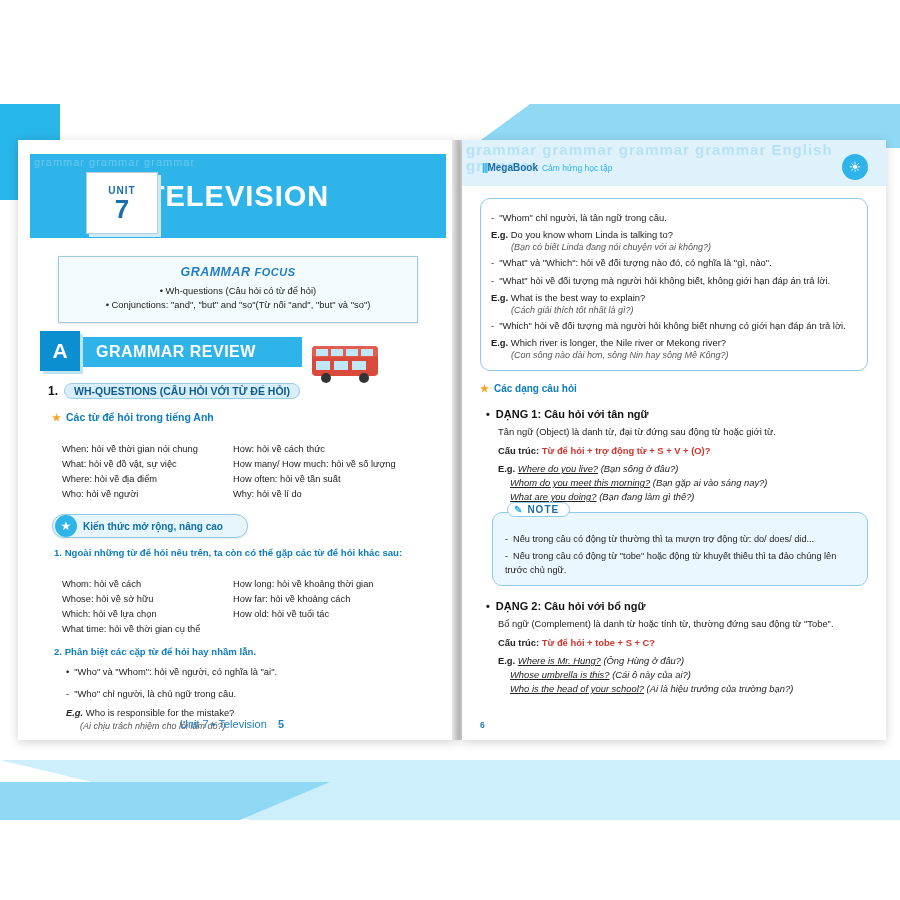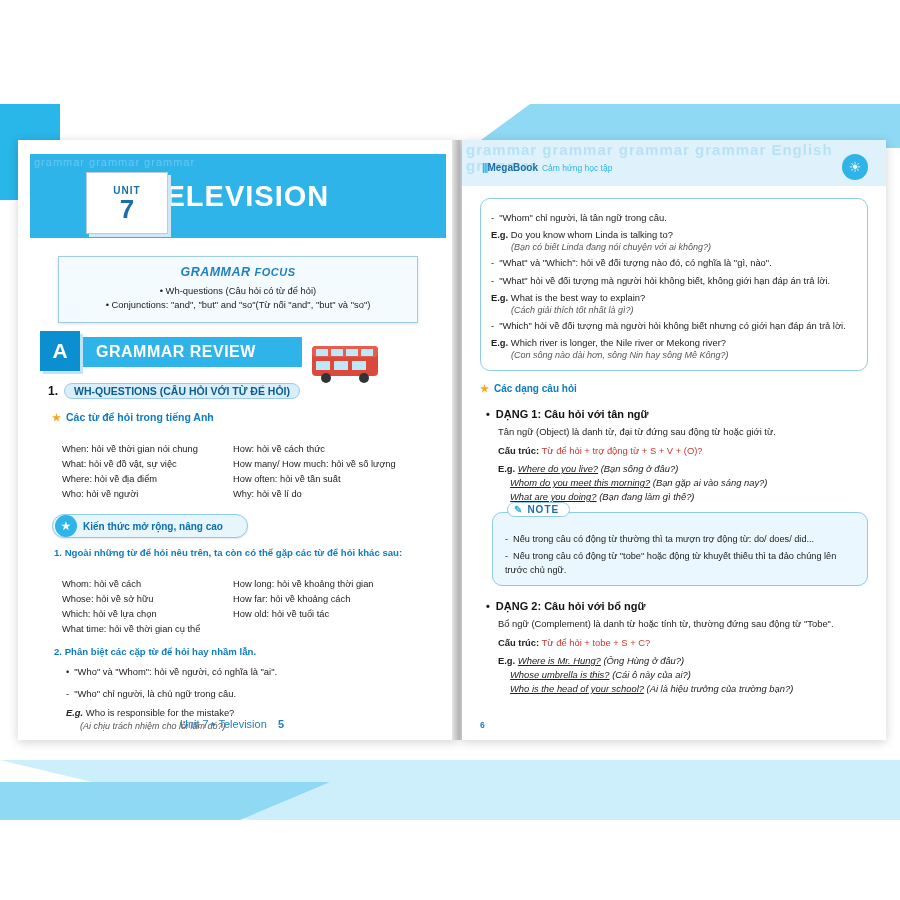--- a/index.html
+++ b/index.html
@@ -49,21 +49,21 @@
   .lp-head {
     position:relative; height:84px; margin:14px 12px 0 12px;
     background:#2fb4e9;
   }
   .lp-head .pattern {
     position:absolute; inset:0; opacity:.25;
     font-size:11px; color:#fff; overflow:hidden; line-height:13px;
     padding:2px 4px; letter-spacing:1px;border-radius:12px;
   }
   .unit-cube {
-    position:absolute; left:56px; top:18px; width:82px; height:62px;
+    position:absolute; left:56px; top:18px; width:72px; height:62px;
     background:#fff; border:1px solid #bcd; 
     box-shadow:3px 3px 0 #cfe9f7;
     display:flex; flex-direction:column; align-items:center; justify-content:center;
     z-index:3;
   }
   .unit-cube .u-word { font-size:10px; font-weight:bold; color:#1a6fa8; letter-spacing:1px;}
   .unit-cube .u-num { font-size:26px; font-weight:bold; color:#1a6fa8; line-height:1; }
   .lp-title {
     position:absolute; left:0; right:0; top:26px; text-align:center;
     font-size:29px; font-weight:bold; color:#fff; letter-spacing:1px;
@@ -177,21 +177,21 @@
 
   .r-star {
     margin:12px 0 0 18px; font-size:10px; font-weight:bold; color:#0d7cc0;
   }
   .r-star:before { content:"★"; color:#f5a623; margin-right:5px; }
   .r-dang {
     margin:14px 0 0 24px; font-size:11px; color:#111; font-weight:bold;
   }
   .r-dang:before { content:"•"; margin-right:6px; color:#111; }
   .r-ind { margin:4px 0 0 36px; font-size:9.4px; color:#222; line-height:15px; }
-  .ctruc { color:#d0352b; font-weight:normal; }
+  .ctruc { color:#d0352b; font-weight:bold; }
   .r-eg2 { margin:5px 0 0 36px; font-size:9.4px; color:#222; }
   .r-sub { margin:3px 0 0 48px; font-size:9.4px; color:#222; }
 
   .note-box {
     margin:10px 18px 0 30px; border:1px solid #8fcbe8; border-radius:10px;
     background:#eaf7fe; padding:16px 10px 8px 12px; position:relative;
   }
   .note-tab {
     position:absolute; left:14px; top:-11px; background:#fff;
     border:1px solid #8fcbe8; border-radius:10px; padding:1px 10px 1px 6px;

